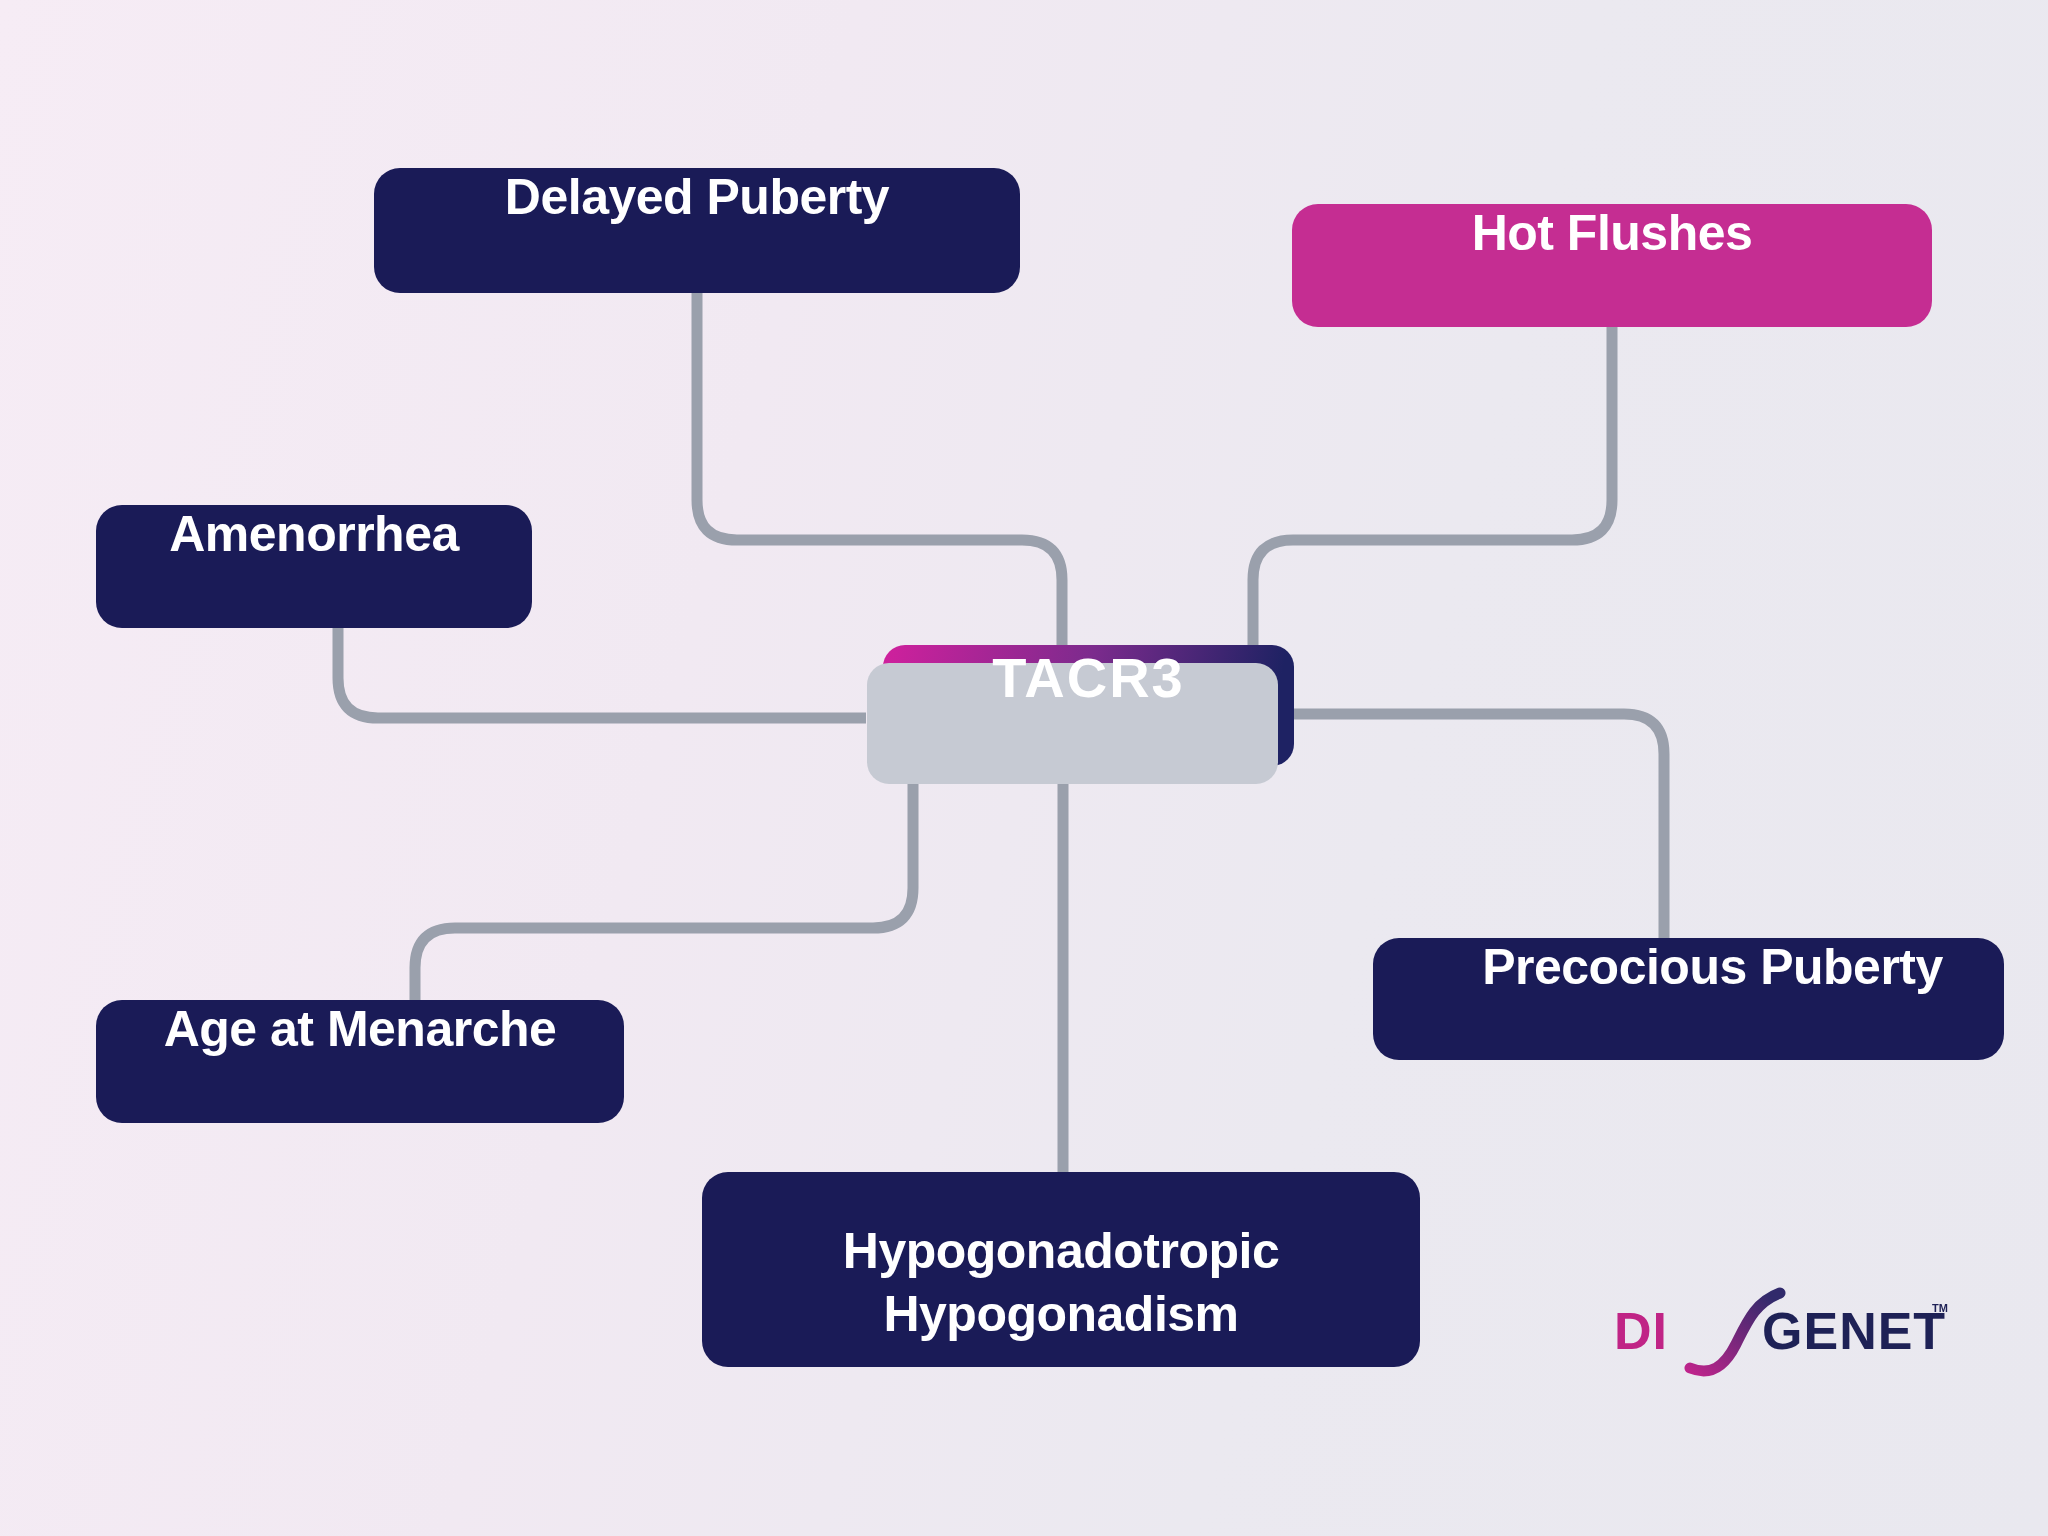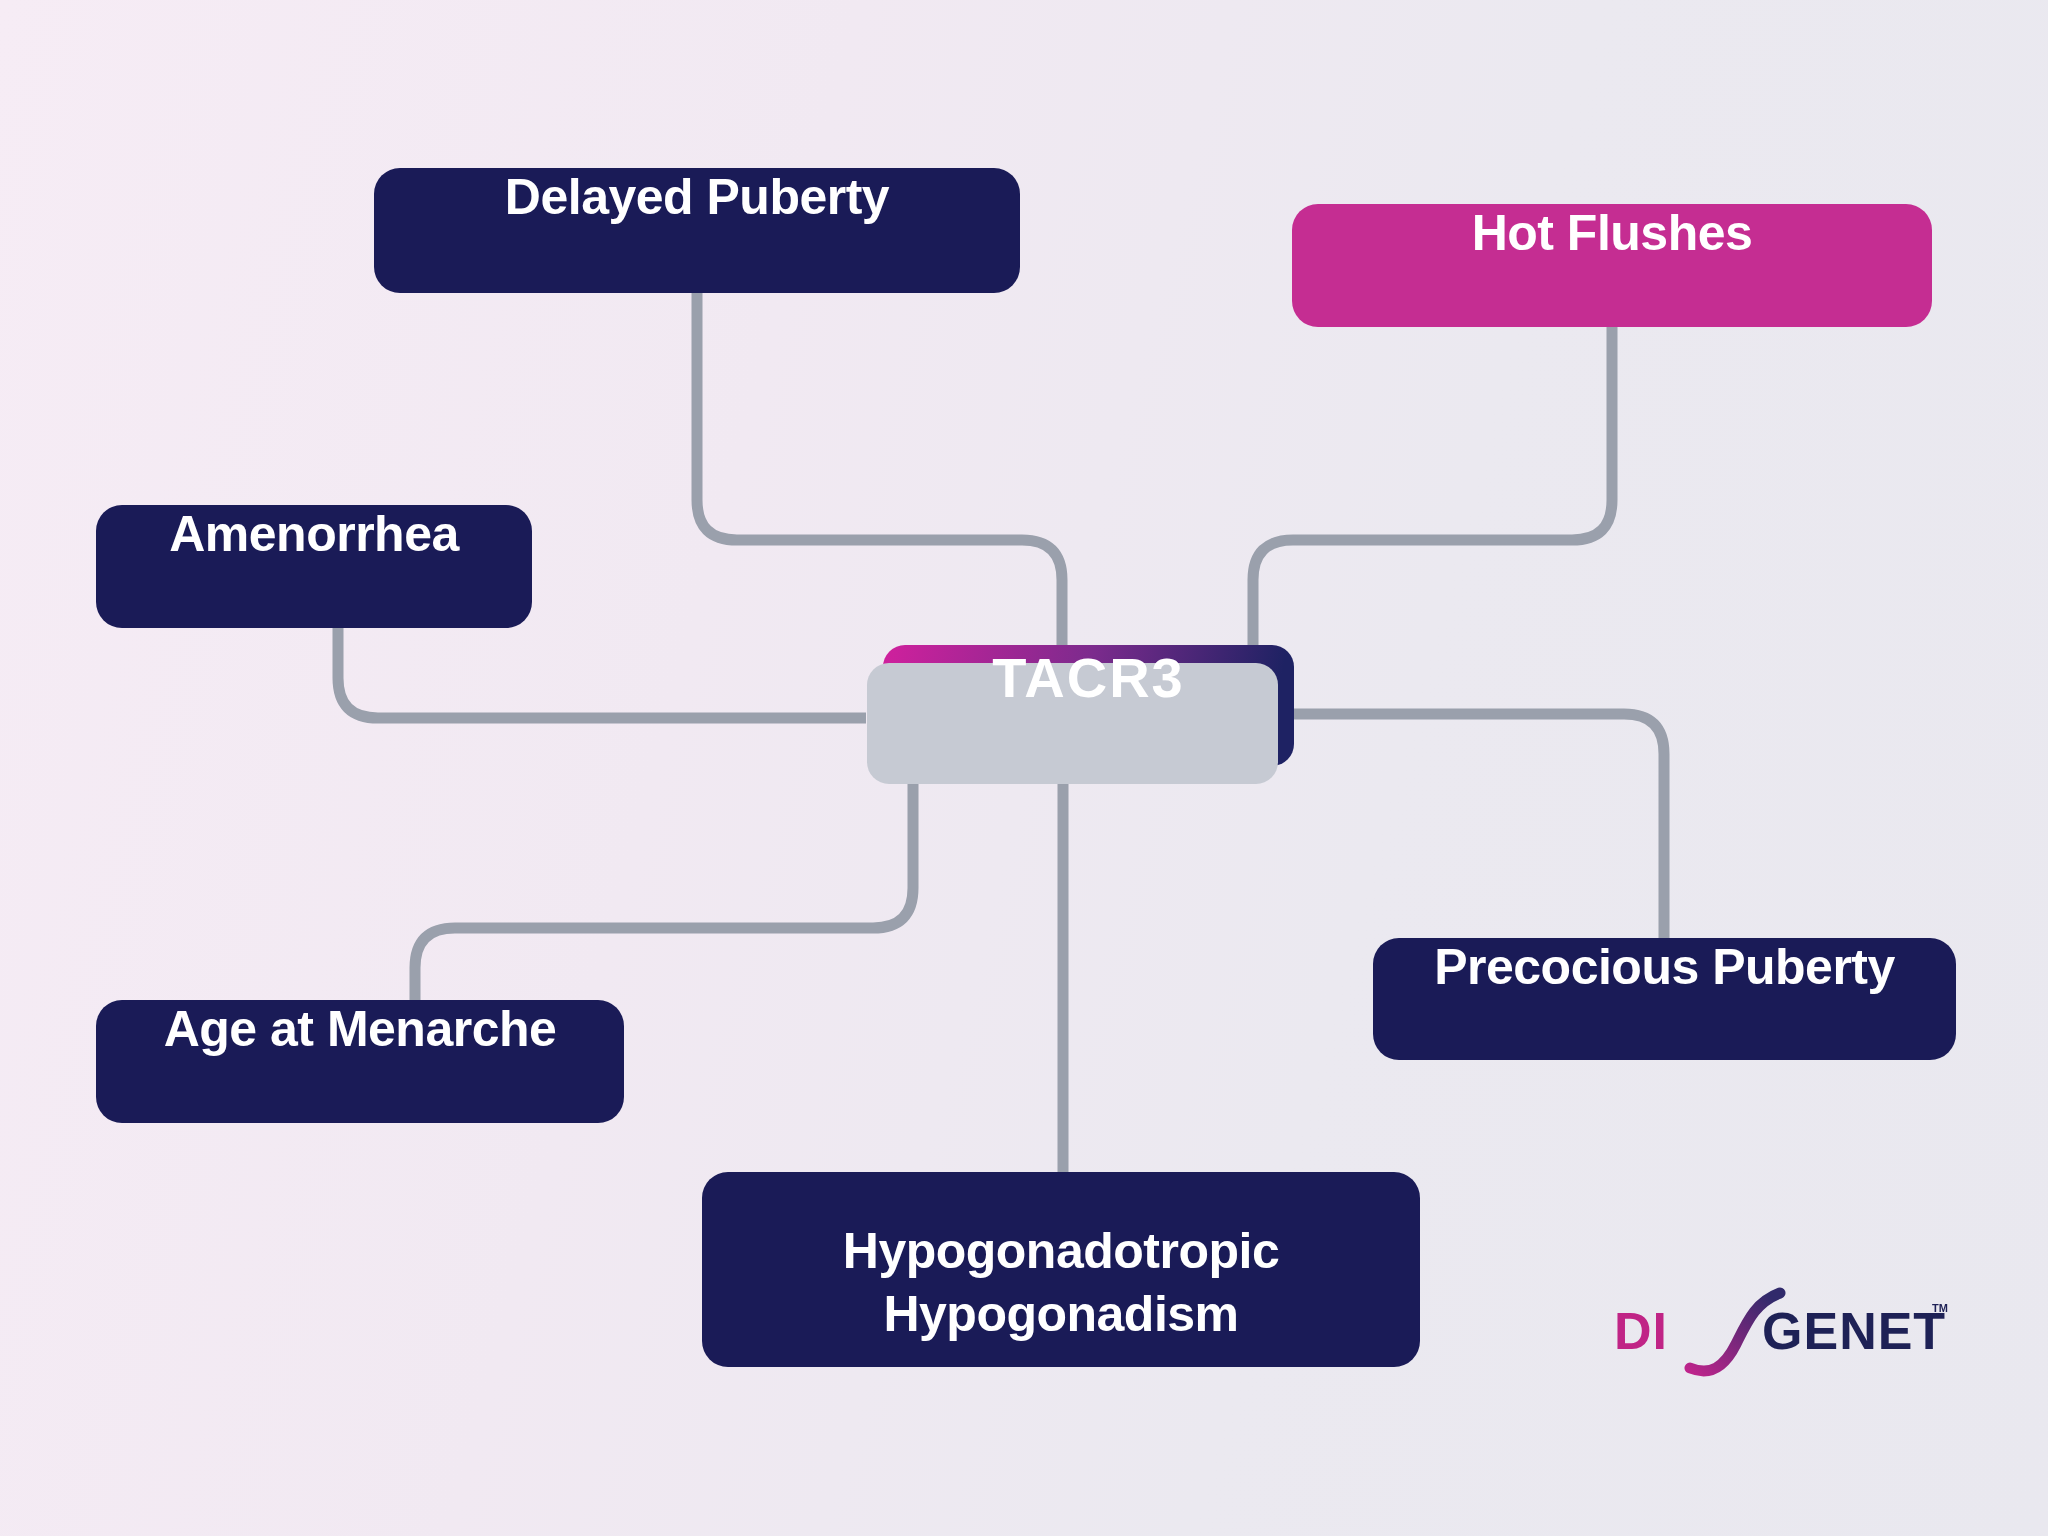--- a/index.html
+++ b/index.html
@@ -37,21 +37,21 @@
     transform:translate(-16px,18px);
     background:var(--shadow);
     border-radius:inherit;
     z-index:-1;
   }
   #node-delayed-puberty      { left:374px;  top:168px;  width:646px; height:125px; }
   #node-hot-flushes          { left:1292px; top:168px;  width:640px; height:123px; }
   #node-amenorrhea           { left:96px;   top:505px;  width:436px; height:123px; }
   #node-tacr3                { left:883px;  top:645px;  width:411px; height:121px; }
   #node-age-at-menarche      { left:96px;   top:1000px; width:528px; height:123px; }
-  #node-precocious-puberty   { left:1373px; top:938px;  width:583px; height:122px; }
+  #node-precocious-puberty   { left:1373px; top:938px;  width:583px; height:122px;padding-left:48px; }
   #node-hypogonadotropic     { left:702px;  top:1172px; width:718px; height:195px; line-height:1.26; }
   #node-hypogonadotropic .label-wrap { width:630px;margin-top:48px; }
   .logo {
     position:absolute; left:1612px; top:1286px; z-index:2;
   }
 </style>
 </head>
 <body>
 
 <div class="canvas">

